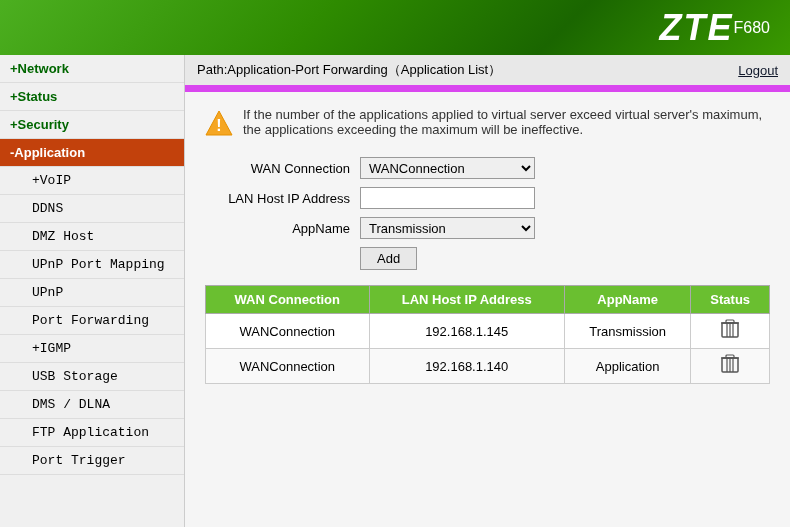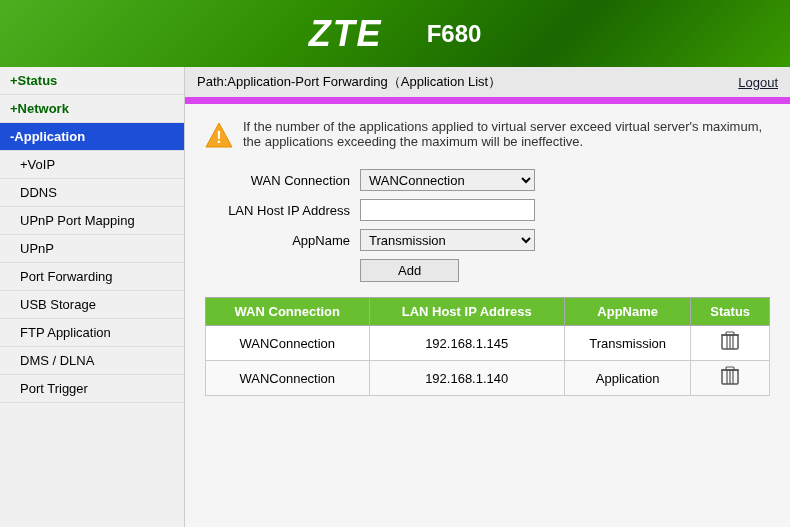--- a/index.html
+++ b/index.html
@@ -1,39 +1,38 @@
 <!DOCTYPE html>
 <html><head>
   <meta charset="utf-8">
   <style>
     * { margin: 0; padding: 0; box-sizing: border-box; }
     body { font-family: Arial, sans-serif; font-size: 13px; width: 790px; height: 527px; overflow: hidden; background: #fff; }
 
     
     #header {
       background: linear-gradient(135deg, #4caf20 0%, #2e8b00 40%, #1a6600 70%, #3a9900 100%);
-      height: 67px;
+      height: 55px;
       display: flex;
       align-items: center;
-      justify-content: center;
+      justify-content: flex-end;
       padding: 0 20px;
       position: relative;
     }
     #header .zte-logo {
       color: white;
       font-size: 36px;
       font-weight: bold;
       letter-spacing: 2px;
       font-style: italic;
     }
     #header .model-name {
       color: white;
-      font-size: 24px;
-      font-weight: bold;
-      margin-left: 44px;
+      font-size: 16px;
+      font-weight: normal;
     }
 
     
     #layout {
       display: flex;
       height: calc(527px - 55px);
     }
 
     
     #sidebar {
@@ -44,30 +43,31 @@
       overflow-y: auto;
     }
     .sidebar-item {
       padding: 6px 10px;
       cursor: pointer;
       color: #000;
       font-size: 13px;
       border-bottom: 1px solid #ddd;
     }
     .sidebar-item.active {
-      background: #1d4ed8;
+      background: #c2410c;
       color: white;
       font-weight: bold;
     }
     .sidebar-item.section {
       color: #006600;
       font-weight: bold;
     }
     .sidebar-item.sub {
-      padding-left: 20px;
+      padding-left: 32px;
+      font-family: Liberation Mono, monospace;
     }
 
     
     #main {
       flex: 1;
       background: #f5f5f5;
       overflow-y: auto;
     }
     #path-bar {
       background: #e8e8e8;
@@ -122,21 +122,21 @@
       font-size: 13px;
       border: 1px solid #999;
       padding: 2px 4px;
     }
     .add-btn {
       margin-left: 155px;
       margin-top: 5px;
       margin-bottom: 15px;
     }
     .add-btn button {
-      padding: 3px 37px;
+      padding: 3px 16px;
       font-size: 13px;
       border: 1px solid #999;
       background: #e8e8e8;
       cursor: pointer;
     }
 
     
     table {
       width: 100%;
       border-collapse: collapse;
@@ -172,31 +172,34 @@
 <body>
 
 <div id="header">
   <span class="zte-logo">ZTE</span>
   <span class="model-name">F680</span>
 </div>
 
 <div id="layout">
 
   <div id="sidebar">
+    <div class="sidebar-item section">+Network</div>
     <div class="sidebar-item section">+Status</div>
-    <div class="sidebar-item section">+Network</div>
+    <div class="sidebar-item section">+Security</div>
     <div class="sidebar-item active">-Application</div>
     <div class="sidebar-item sub">+VoIP</div>
     <div class="sidebar-item sub">DDNS</div>
+    <div class="sidebar-item sub">DMZ Host</div>
     <div class="sidebar-item sub">UPnP Port Mapping</div>
     <div class="sidebar-item sub">UPnP</div>
     <div class="sidebar-item sub">Port Forwarding</div>
+    <div class="sidebar-item sub">+IGMP</div>
     <div class="sidebar-item sub">USB Storage</div>
+    <div class="sidebar-item sub">DMS / DLNA</div>
     <div class="sidebar-item sub">FTP Application</div>
-    <div class="sidebar-item sub">DMS / DLNA</div>
     <div class="sidebar-item sub">Port Trigger</div>
 
   </div>
 
   <div id="main">
     <div id="path-bar">
       <span>Path:Application-Port Forwarding（Application List）</span>
       <a>Logout</a>
     </div>
 

